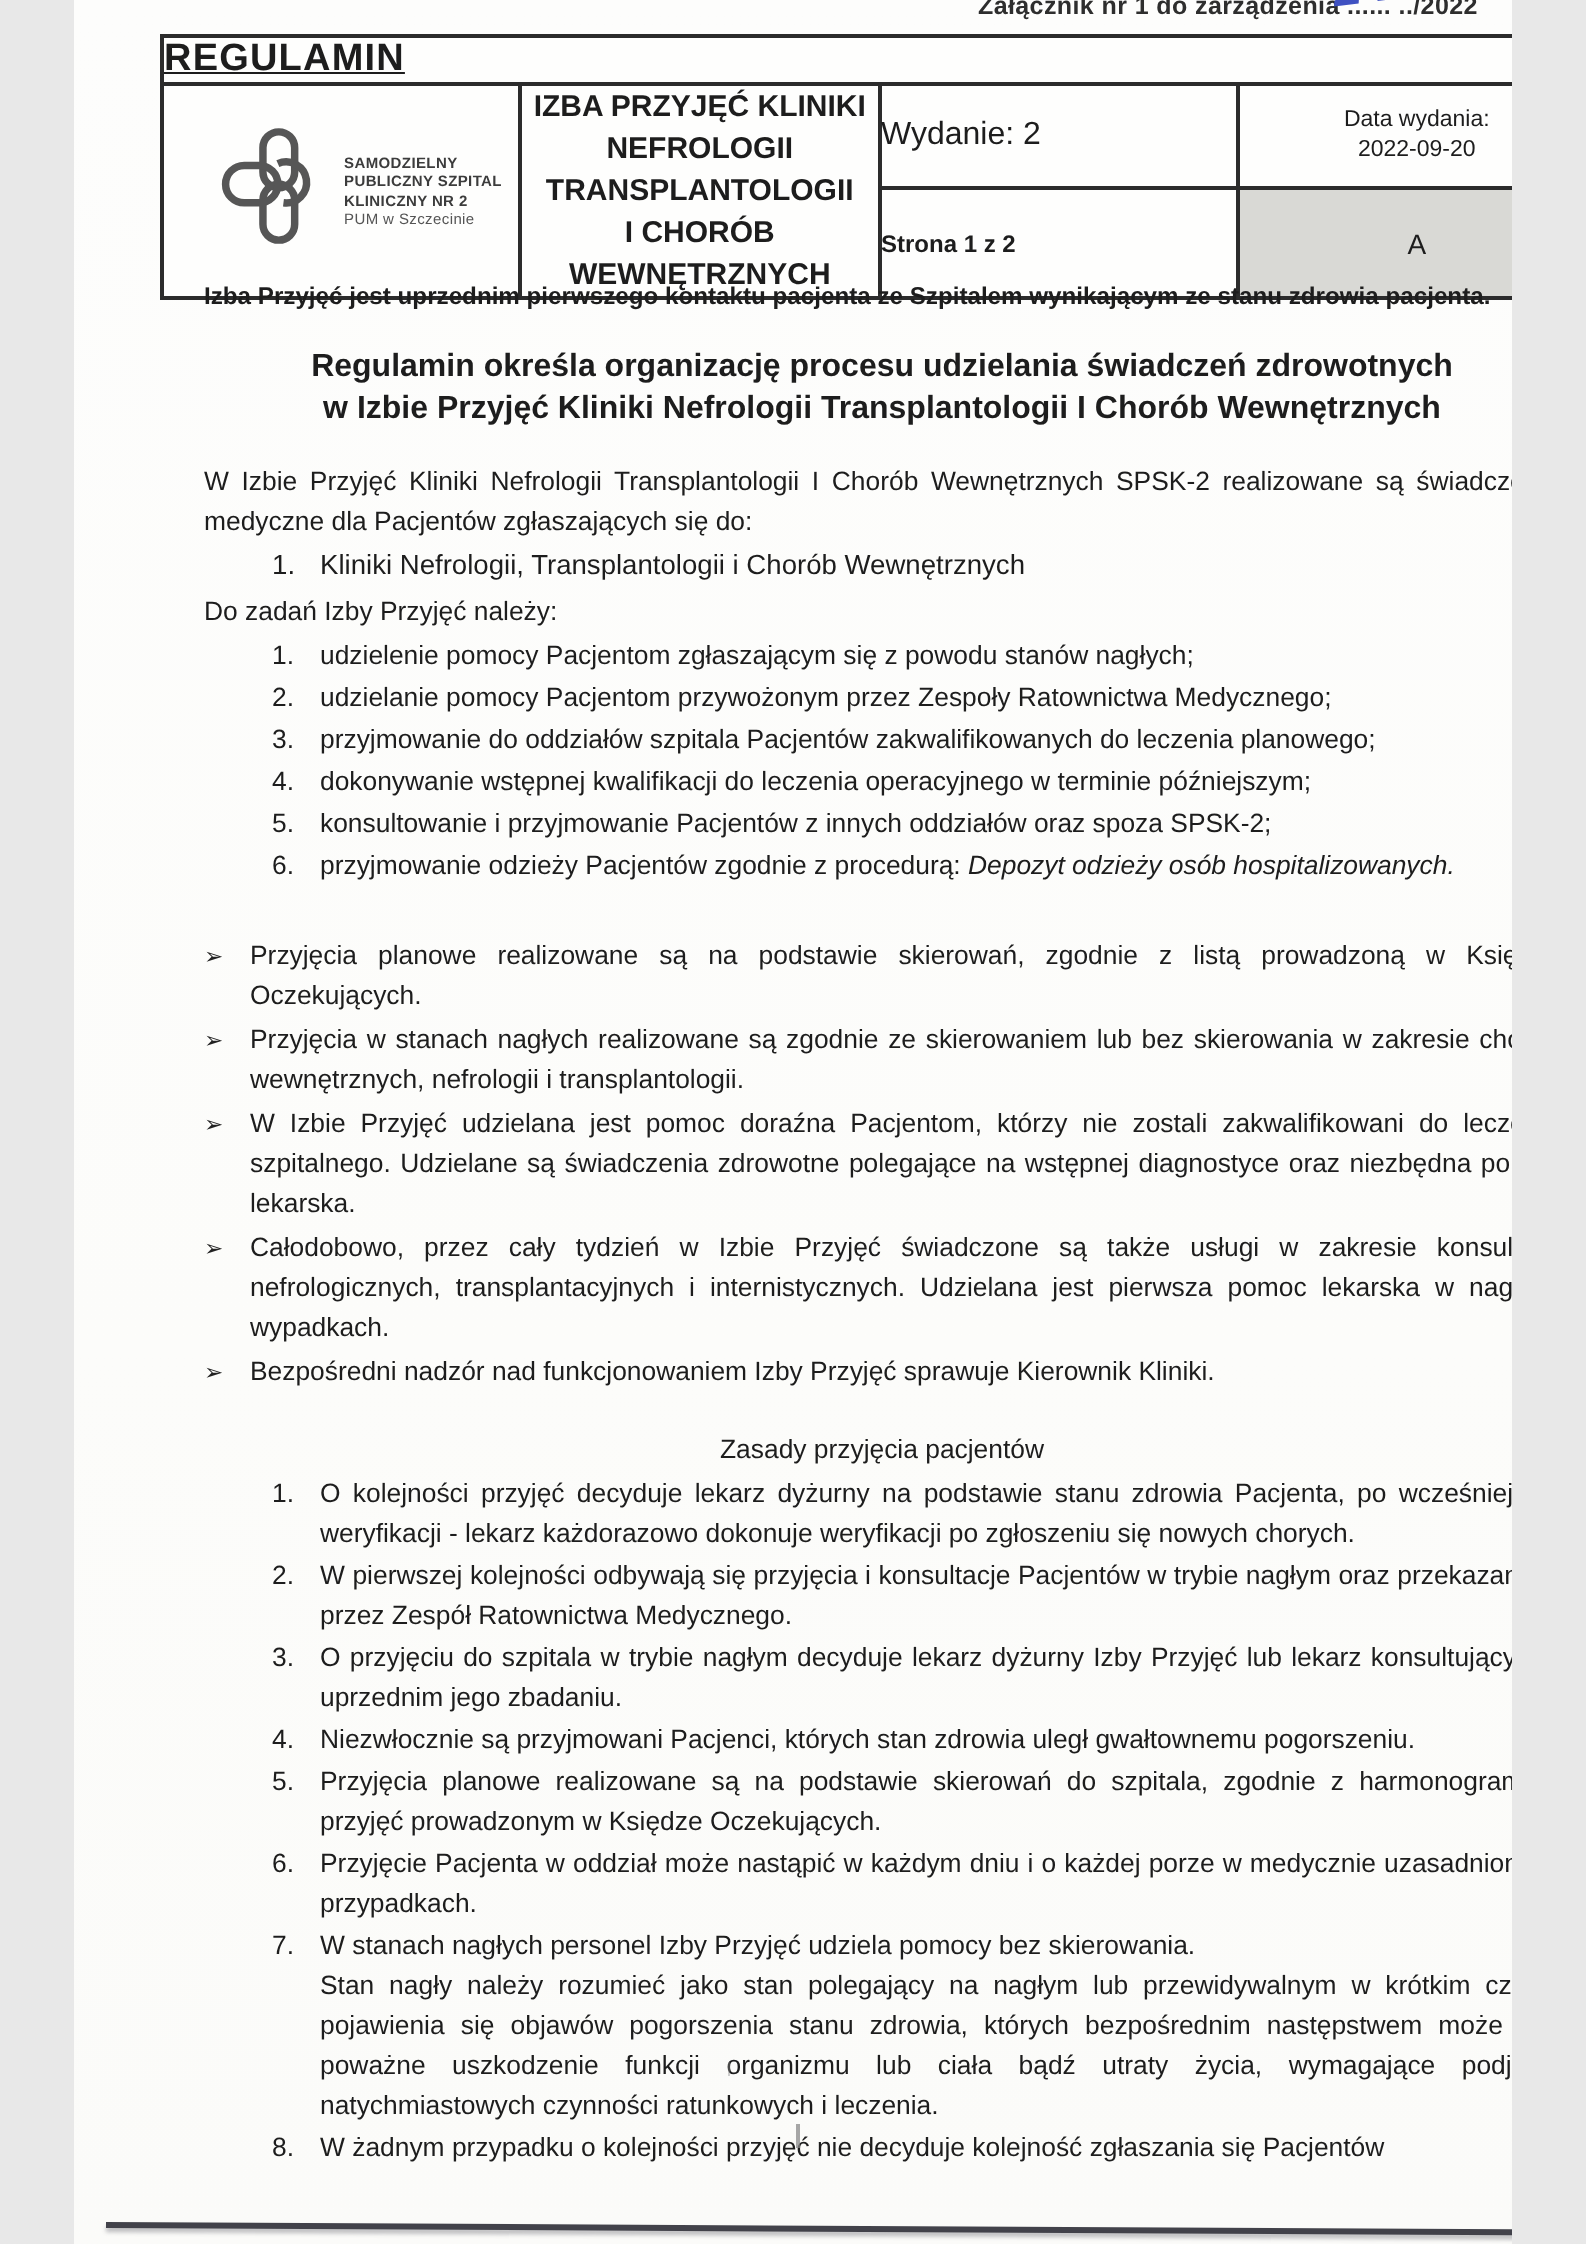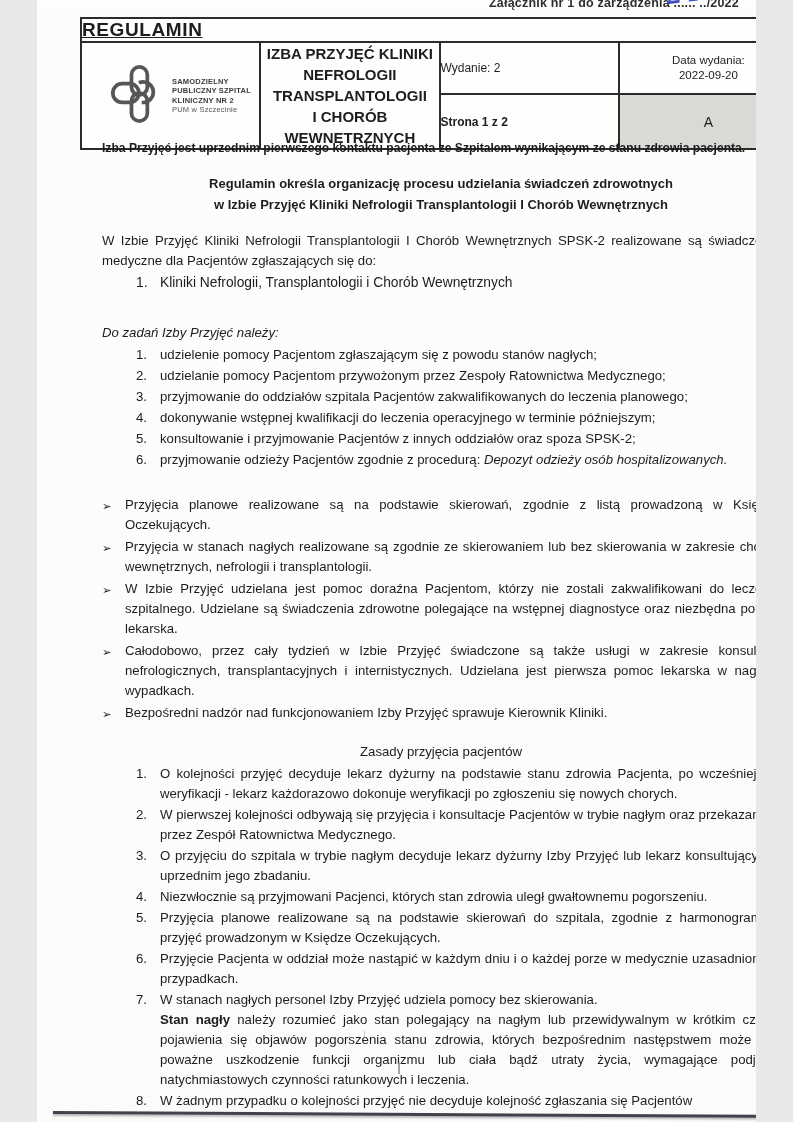--- a/index.html
+++ b/index.html
@@ -24,42 +24,42 @@
     position:absolute;top:17px;left:43px;width:719px;border-collapse:collapse;
     table-layout:fixed;background:#fefefd;
   }
   table.hdr td{border:2px solid #2c2c2c;padding:0;vertical-align:middle;}
   .cell-regulamin{height:22px;text-align:left;font-weight:bold;font-size:19px;letter-spacing:.6px;text-decoration:underline;}
   .cell-logo{width:182px;height:74px;}
   .logo-box{display:flex;align-items:center;gap:6px;padding-left:28px;}
   .logo-text{font-size:7.5px;line-height:9.5px;color:#3c3c3c;font-weight:bold;letter-spacing:.2px;}
   .logo-text .lt-last{font-weight:normal;color:#555;}
   .cell-title{width:353px;text-align:center;font-weight:bold;font-size:15px;line-height:21px;}
-  .cell-small{width:85px;font-size:12px;padding-left:8px;height:36px;}
+  .cell-small{width:85px;font-size:16px;padding-left:8px;height:36px;}
   .cell-date{width:97px;text-align:center;font-size:11.5px;line-height:15px;height:36px;}
   .cell-page{font-size:12px;padding-left:8px;height:38px;font-weight:bold;}
   .cell-rev{text-align:center;font-size:14px;background:#d9d9d5;}
   
   .content{
     position:absolute;left:65px;top:138px;width:678px;
     font-size:13.2px;line-height:20px;text-align:justify;
   }
   .intro{font-weight:bold;font-size:12.1px;white-space:nowrap;margin:0 0 15px 0;text-align:left;}
-  .center-h{font-weight:bold;font-size:13px;line-height:21px;text-align:center;margin:0 0 16px 0;}
+  .center-h{font-weight:bold;font-size:16px;line-height:21px;text-align:center;margin:0 0 16px 0;}
   .para{margin:0;}
   ol.plain{list-style:none;margin:2px 0 0 0;padding:0 0 0 58px;counter-reset:item;}
   ol.plain>li{position:relative;counter-increment:item;margin:0 0 1px 0;}
   ol.plain>li::before{content:counter(item) ".";position:absolute;left:-24px;}
   ol.svc{font-size:13.8px;}
-  .block-gap{margin-top:30px;font-style:italic;}
+  .block-gap{margin-top:3px;}
   ul.arrows{list-style:none;margin:25px 0 0 0;padding:0 0 0 23px;}
   ul.arrows>li{position:relative;margin:0 0 2px 0;}
   ul.arrows>li::before{content:"\27A2";position:absolute;left:-23px;top:1px;font-size:11.5px;color:#222;}
   .rules-h{margin:19px 0 1px 0;text-align:center;}
-  .em-note b{font-weight:bold;margin-top:24px;}
+  .em-note b{font-weight:normal;margin-top:24px;}
   i{font-style:italic;}
   
   .scan-edge{
     position:absolute;left:16px;right:-4px;bottom:8px;height:3px;background:#42424a;
     transform:rotate(0.3deg);transform-origin:left center;
     box-shadow:0 2px 2px rgba(70,70,80,.35);
   }
   .tick{position:absolute;background:#8a8a8a;opacity:.75;}
   .tick-1{left:361px;top:1062px;width:2px;height:12px;}
   .tick-2{left:327px;top:1031px;width:1px;height:7px;opacity:.4;}

